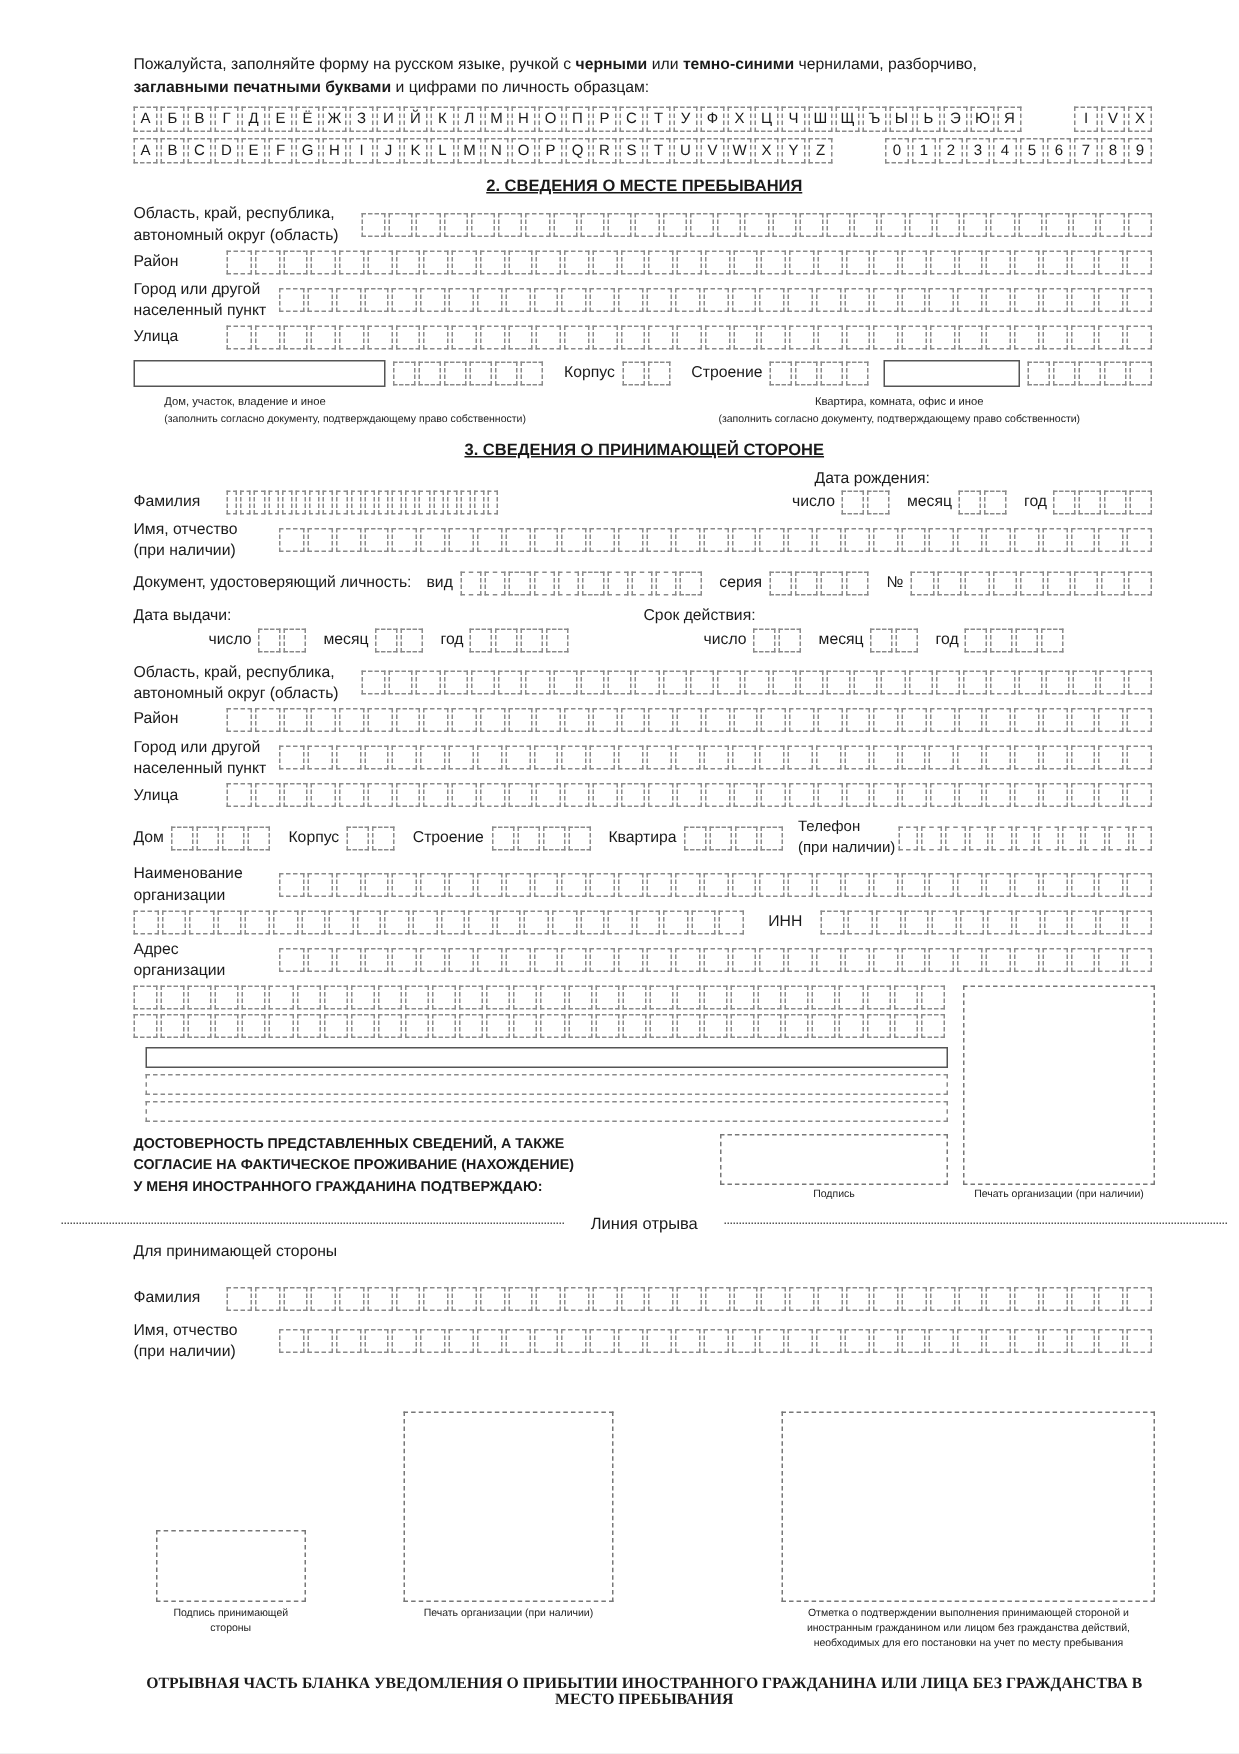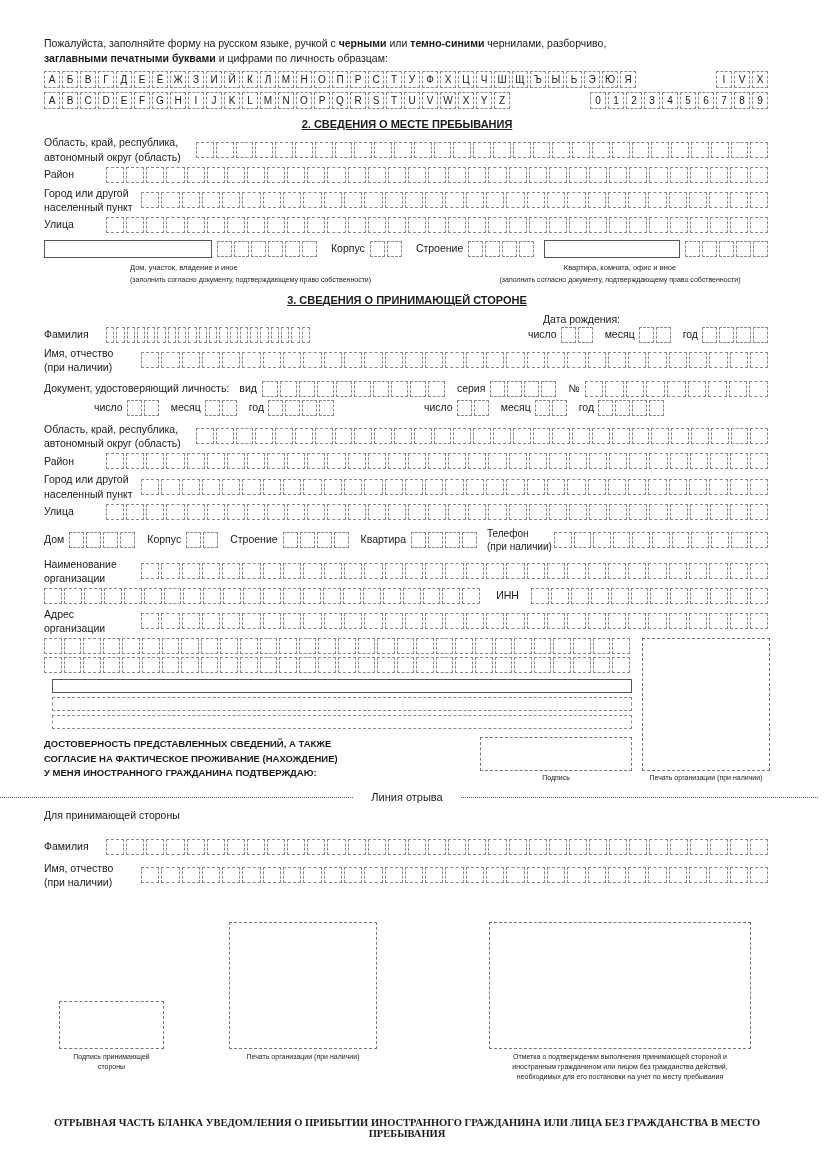--- a/index.html
+++ b/index.html
@@ -1,35 +1,35 @@
 <!DOCTYPE html>
 <html><head>
 <meta charset="utf-8">
 <style>
   html,body{margin:0;padding:0;background:#e8e8e8;}
   .page{width:826px;height:1169px;background:#fff;position:relative;overflow:hidden;
         font-family:"Liberation Sans",sans-serif;color:#1a1a1a;}
-  .content{box-sizing:border-box;height:100%;padding:36px 56px 0 44px;display:flex;flex-direction:column;}
+  .content{box-sizing:border-box;height:100%;padding:36px 56px 0 89px;display:flex;flex-direction:column;}
   .row{display:flex;align-items:center;margin-bottom:3px;}
   .lbl{font-size:10.5px;line-height:1.3;flex:none;}
   .lbl2{font-size:10.5px;line-height:1.35;flex:none;}
   .cells{display:flex;flex:none;}
   .cells.grow{flex:1;}
   .cell{box-sizing:border-box;width:15px;height:16px;border:1px dashed #8a8a8a;margin-right:2px;flex:none;background:#fff;}
   .cells.grow .cell{flex:1;width:auto;}
   .char{display:flex;align-items:center;justify-content:center;font-size:10px;height:17px;width:16px;}
   .alpha-row{display:flex;margin-bottom:4px;}
   .spacer{flex:1;}
   .sec-title{text-align:center;font-weight:bold;font-size:11px;margin:5px 0 5px;text-decoration:underline;}
   .fill{box-sizing:border-box;height:18px;border:1px solid #555;background:#fff;flex:none;}
   .intro{font-size:10.5px;line-height:1.45;margin-bottom:5px;}
   .b{font-weight:bold;}
   .note-sub{font-size:7px;color:#222;margin-top:4px;}
   .note{font-size:7.5px;color:#222;}
-  .notes-row{display:flex;justify-content:flex-end;align-items:flex-start;margin:2px 0 6px;}
+  .notes-row{display:flex;justify-content:center;align-items:flex-start;margin:2px 0 6px;}
   .dmy{display:flex;align-items:center;flex:none;}
   .dmy .lbl{margin:0 4px 0 10px;}
   .checkbox{width:17px;height:17px;margin-left:10px;}
   .caption{font-size:7px;color:#222;text-align:center;line-height:1.4;}
   .fill-line{box-sizing:border-box;height:14px;margin-bottom:4px;background:#fff;}
   .fl-solid{border:1px solid #555;}
   .fl-dash{border:1px dashed #8a8a8a;}
   .confirm-line{font-size:9.5px;font-weight:bold;line-height:1.5;}
   .dash-box{box-sizing:border-box;border:1px dashed #777;background:#fff;}
   .tear-row{display:flex;align-items:center;margin:8px -48px 6px;}
@@ -455,20 +455,24 @@
           <div class="cell"></div>
           <div class="cell"></div>
           <div class="cell"></div>
           <div class="cell"></div>
           <div class="cell"></div>
           <div class="cell"></div>
           <div class="cell"></div>
         </div>
   </div>
 
+  <div class="row" style="margin-top:4px;margin-bottom:1px">
+    <span class="lbl" style="width:340px">Дата выдачи:</span>
+    <span class="lbl">Срок действия:</span>
+  </div>
   <div class="row">
     <div class="dmy" style="margin-left:40px">
       <span class="lbl">число</span>
       <div class="cells">
             <div class="cell"></div>
             <div class="cell"></div>
           </div>
       <span class="lbl">месяц</span>
       <div class="cells">
             <div class="cell"></div>

